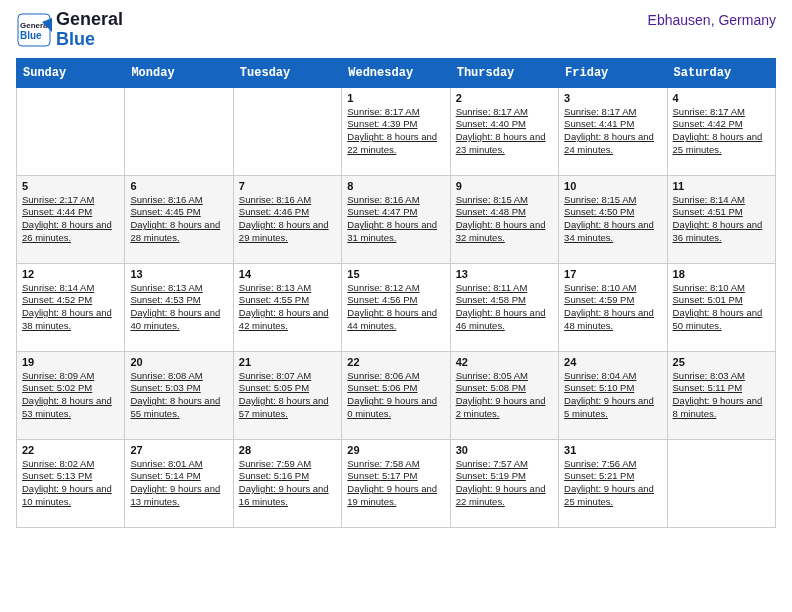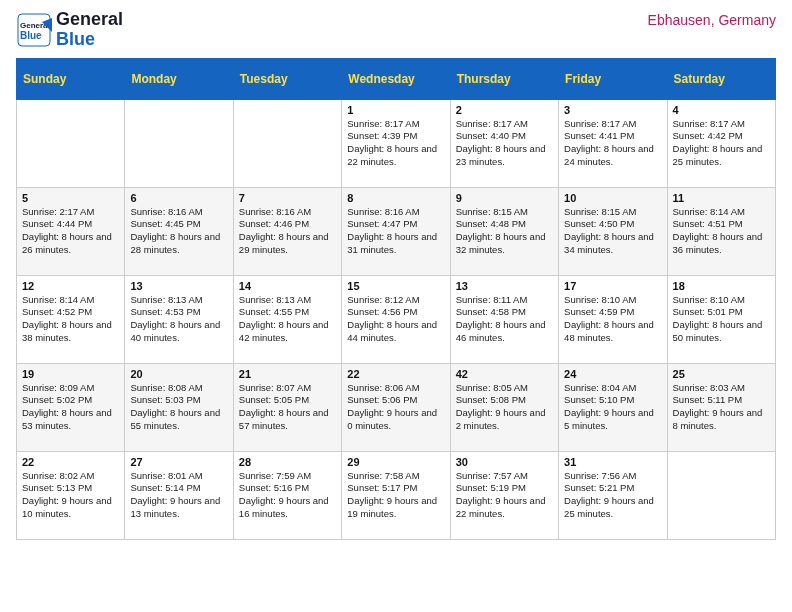--- a/index.html
+++ b/index.html
@@ -42,56 +42,58 @@
       text-align: right;
     }
     .calendar-title {
       font-size: 32px;
       font-weight: bold;
       color: #1a1a2e;
       line-height: 1.1;
     }
     .calendar-subtitle {
       font-size: 14px;
-      color: #be185d;
+      color: #4c1d95;
       margin-top: 2px;
     }
     .calendar-table {
       width: 100%;
       border-collapse: collapse;
       border: 1px solid #ccc;
     }
     .calendar-table th {
       background-color: #1565c0;
-      color: #fde047;
+      color: #ffffff;
       font-size: 12px;
       font-weight: bold;
-      padding: 13px 6px;
+      padding: 7px 6px;
       text-align: left;
       border: 1px solid #1565c0;
+      font-family: Liberation Mono, monospace;
     }
     .calendar-table td {
       vertical-align: top;
       border: 1px solid #ccc;
       padding: 4px 5px;
       width: calc(100% / 7);
       min-height: 80px;
       height: 88px;
     }
     .day-number {
       font-size: 11px;
       font-weight: bold;
       color: #111;
       display: block;
       margin-bottom: 2px;
     }
     .day-info {
       font-size: 9.5px;
       color: #222;
       line-height: 1.35;
+      text-decoration: underline;
     }
     .empty-cell {
       background: #f9f9f9;
     }
     .row-alt {
       background: #f5f5f5;
     }
     .row-alt td {
       background: #f5f5f5;
     }

